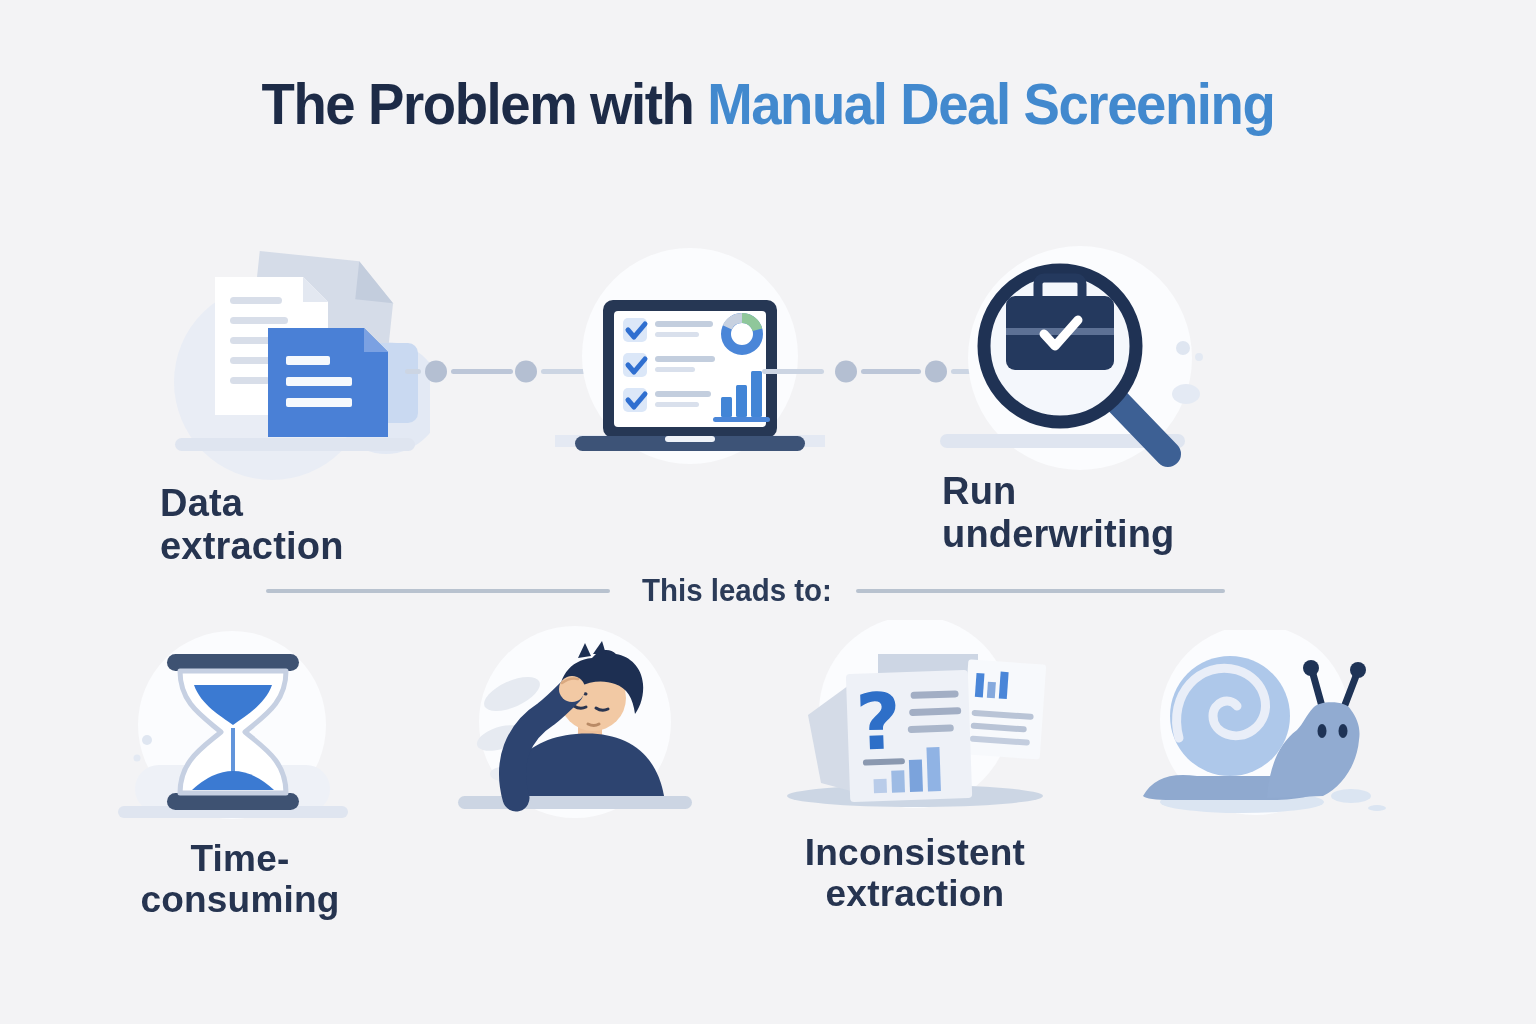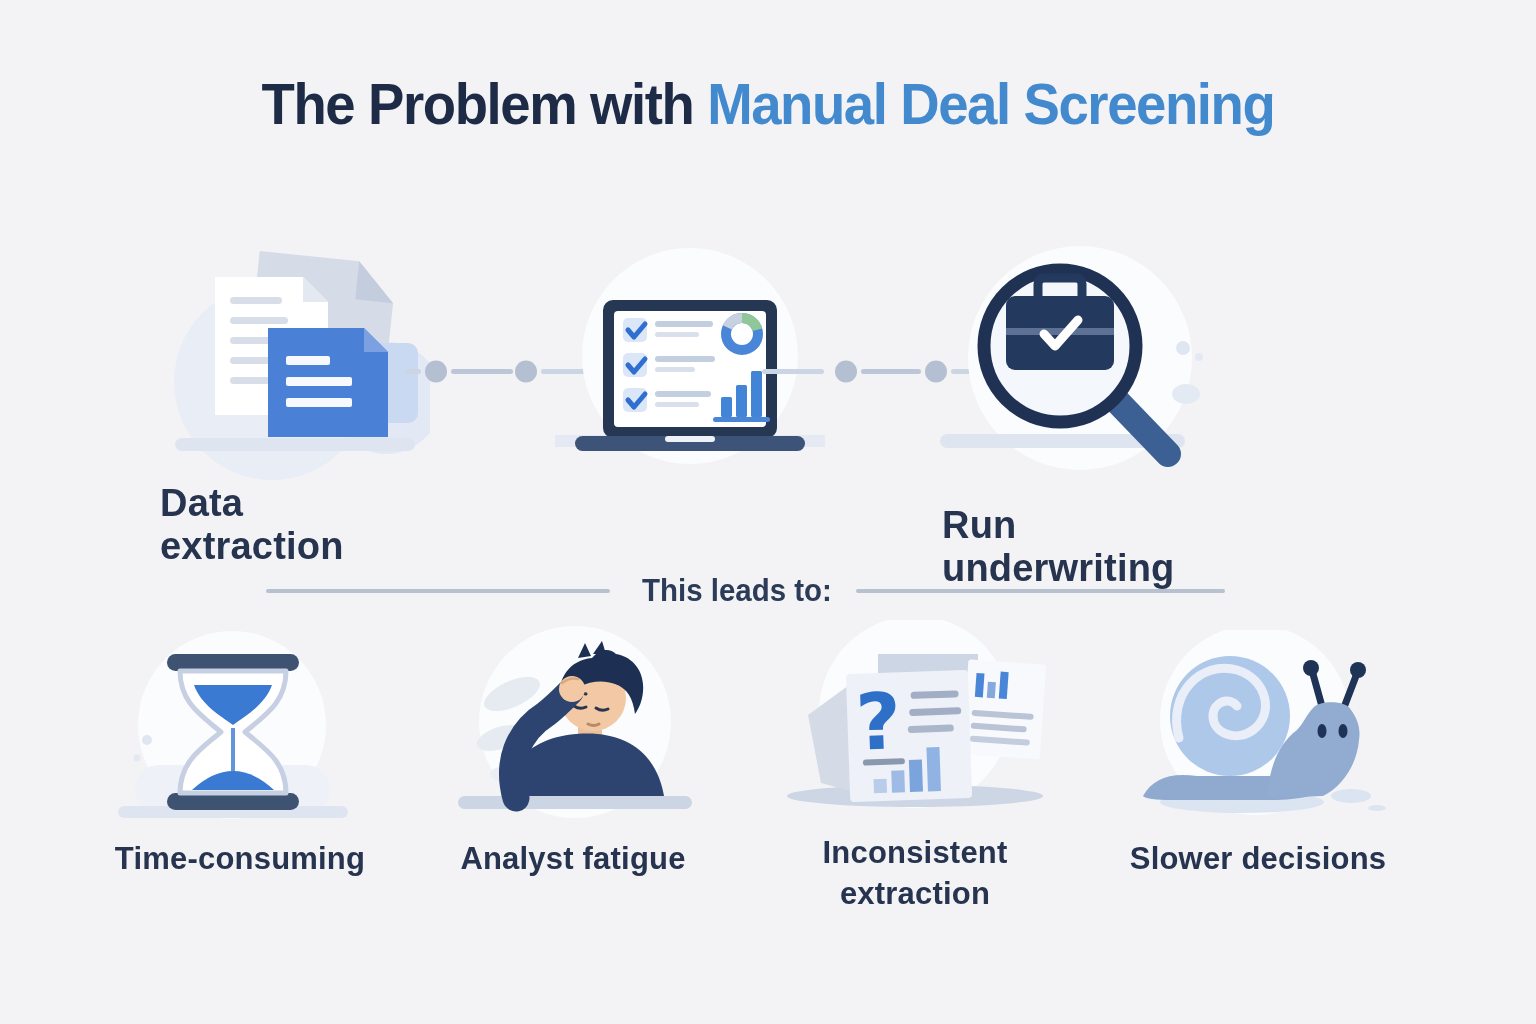--- a/index.html
+++ b/index.html
@@ -18,21 +18,21 @@
          transform:scaleX(.94);}
   .title .hl{color:var(--title-blue);}
   .icon{position:absolute;}
   .icon svg{display:block;width:100%;height:100%;}
   .step-label{position:absolute;text-align:left;font-size:38px;font-weight:600;
               color:var(--label-navy);letter-spacing:.2px;}
   .connector{position:absolute;}
   .divider-line{position:absolute;height:4px;border-radius:2px;background:var(--divider-gray);opacity:.8;}
   .divider-label{position:absolute;text-align:center;font-size:31px;font-weight:600;
                  color:#2b3b58;transform:scaleX(.95);}
-  .cons-label{position:absolute;text-align:center;font-size:31px;font-weight:600;
+  .cons-label{position:absolute;text-align:center;font-size:37px;font-weight:600;
               color:var(--label-navy);line-height:41px;letter-spacing:.2px;}
 </style>
 </head>
 <body>
 
 <div class="frame">
 
   <h1 class="title"><span>The Problem with </span><span class="hl">Manual Deal Screening</span></h1>
 
   <div class="icon" style="left:160px;top:240px;width:270px;height:245px">
@@ -116,21 +116,21 @@
       <line x1="176" y1="162" x2="228" y2="216" stroke="#3d6094" stroke-width="26" stroke-linecap="round"></line>
       <circle cx="120" cy="108" r="76" fill="#f4f7fc" stroke="#1f3254" stroke-width="13"></circle>
       <rect x="98" y="40" width="44" height="26" rx="6" fill="none" stroke="var(--icon-navy)" stroke-width="9"></rect>
       <rect x="66" y="58" width="108" height="74" rx="9" fill="var(--icon-navy)"></rect>
       <rect x="66" y="90" width="108" height="7" fill="#5d7195"></rect>
       <path d="M104 96 l11 12 l23 -26" stroke="#ffffff" stroke-width="9" fill="none" stroke-linecap="round" stroke-linejoin="round"></path>
     </svg>
   </div>
 
   <div class="step-label" style="left:160px;top:482px;width:270px">Data extraction</div>
-  <div class="step-label" style="left:942px;top:504px;width:270px">Run underwriting</div>
+  <div class="step-label" style="left:942px;top:470px;width:270px">Run underwriting</div>
 
   <div class="divider-line" style="left:266px;top:589px;width:344px"></div>
   <div class="divider-label" style="left:612px;top:573px;width:250px">This leads to:</div>
   <div class="divider-line" style="left:856px;top:589px;width:369px"></div>
 
   <div class="icon" style="left:110px;top:630px;width:255px;height:210px">
     <svg viewBox="0 0 255 210">
       <circle cx="122" cy="95" r="94" fill="var(--circle-bg)"></circle>
       <rect x="25" y="135" width="195" height="48" rx="24" fill="#eef1f7"></rect>
       <rect x="8" y="176" width="230" height="12" rx="6" fill="var(--ground-tint)"></rect>
@@ -211,17 +211,15 @@
       <path d="M16 166 Q 30 140 70 146 L 170 146 Q 200 148 196 158 Q 192 168 150 170 L 45 170 Q 20 170 16 166 Z" fill="var(--snail-body)"></path>
       <path d="M140 168 C 142 140 150 115 170 100 C 176 94 180 84 186 78 C 192 70 220 70 224 80 C 230 88 234 98 232 110 C 230 134 216 156 196 166 Z" fill="#91abd1"></path>
       <ellipse cx="195" cy="101" rx="4.5" ry="7" fill="#1e3356"></ellipse>
       <ellipse cx="216" cy="101" rx="4.5" ry="7" fill="#1e3356"></ellipse>
       <circle cx="103" cy="86" r="60" fill="var(--snail-shell)"></circle>
       <path d="M52 108 C 40 64 74 30 110 40 C 140 49 148 84 126 100 C 110 112 86 104 86 86 C 86 72 102 66 110 76" fill="none" stroke="#e9eef8" stroke-width="9" stroke-linecap="round"></path>
     </svg>
   </div>
 
   <div class="cons-label" style="left:95px;top:838px;width:290px">Time-consuming</div>
-  <div class="cons-label" style="left:428px;top:838px;width:290px">Analyst fatigue</div>
   <div class="cons-label" style="left:795px;top:832px;width:240px">Inconsistent extraction</div>
-  <div class="cons-label" style="left:1113px;top:838px;width:290px">Slower decisions</div>
 
 </div>
 
 </body></html>

